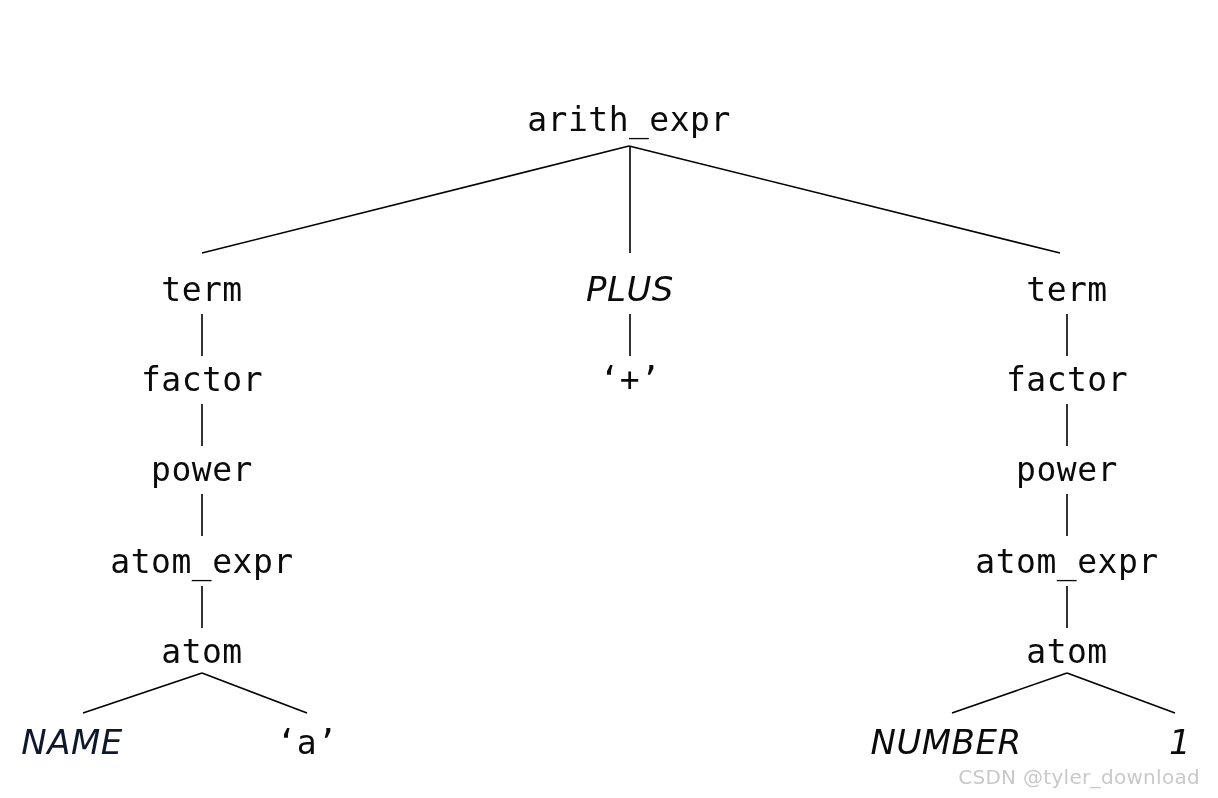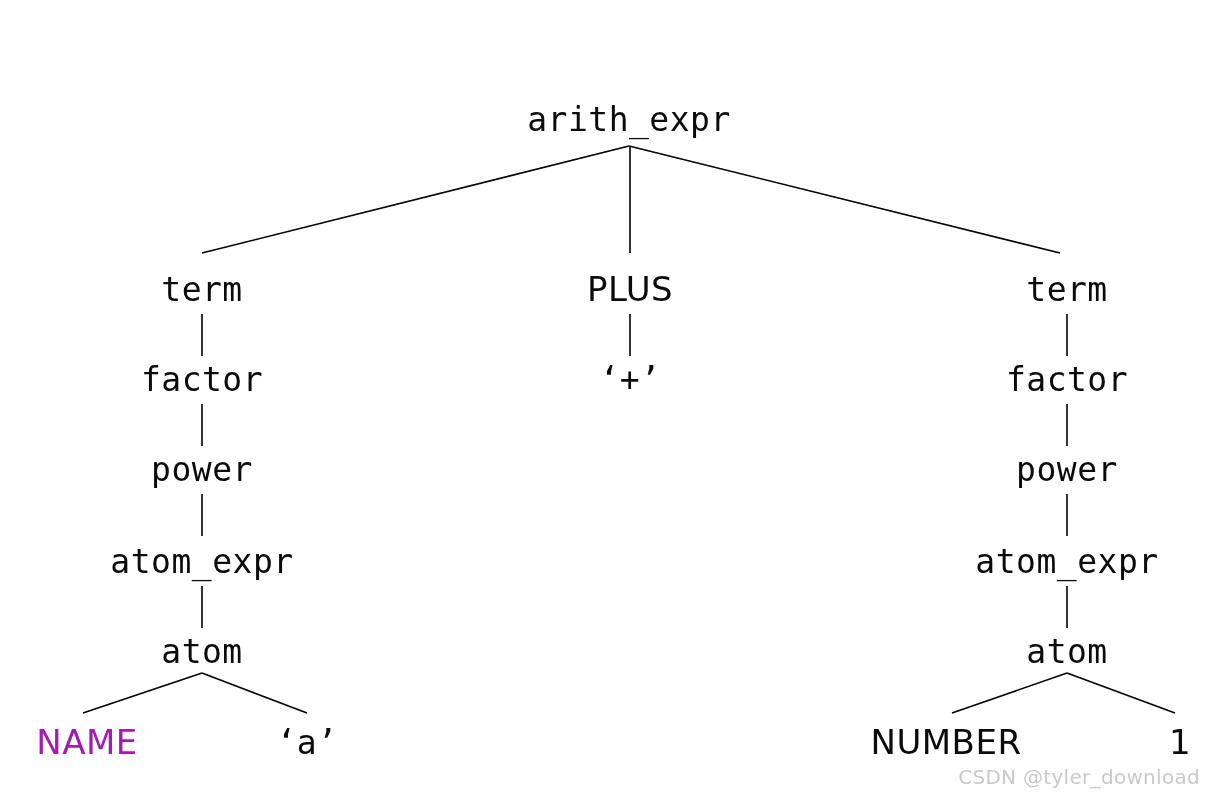--- a/index.html
+++ b/index.html
@@ -38,20 +38,21 @@
   .mono {
     font-family: "DejaVu Sans Mono", monospace;
     font-size: 33px;
     letter-spacing: 0.5px;
   }
   
   .sans {
     font-family: "DejaVu Sans", sans-serif;
     font-size: 34px;
     letter-spacing: 0.5px;
+    font-style: italic;
   }
   
   .lit {
     font-family: "DejaVu Sans Mono", monospace;
     font-size: 33px;
     letter-spacing: 0.5px;
   }
   .watermark {
     position: absolute;
     right: 18px;
@@ -87,21 +88,21 @@
       <line x1="1067" y1="642" x2="1175" y2="682" stroke="#000000" stroke-width="1.6" shape-rendering="geometricPrecision"></line>
     </svg>
 
   <div id="nodes-layer">
       <div class="node mono" style="left: 629px; top: 88px; color: rgb(11, 11, 11);">arith_expr</div>
       <div class="node mono" style="left: 202px; top: 258px; color: rgb(11, 11, 11);">term</div>
       <div class="node mono" style="left: 202px; top: 348px; color: rgb(11, 11, 11);">factor</div>
       <div class="node mono" style="left: 202px; top: 438px; color: rgb(11, 11, 11);">power</div>
       <div class="node mono" style="left: 202px; top: 530px; color: rgb(11, 11, 11);">atom_expr</div>
       <div class="node mono" style="left: 202px; top: 620px; color: rgb(11, 11, 11);">atom</div>
-      <div class="node sans" style="left: 87px; top: 711px; color: #a21caf;">NAME</div>
+      <div class="node sans" style="left: 72px; top: 711px; color: #0f172a;">NAME</div>
       <div class="node lit" style="left: 307px; top: 711px; color: rgb(11, 11, 11);">‘a’</div>
       <div class="node sans" style="left: 630px; top: 258px; color: rgb(11, 11, 11);">PLUS</div>
       <div class="node lit" style="left: 630px; top: 348px; color: rgb(11, 11, 11);">‘+’</div>
       <div class="node mono" style="left: 1067px; top: 258px; color: rgb(11, 11, 11);">term</div>
       <div class="node mono" style="left: 1067px; top: 348px; color: rgb(11, 11, 11);">factor</div>
       <div class="node mono" style="left: 1067px; top: 438px; color: rgb(11, 11, 11);">power</div>
       <div class="node mono" style="left: 1067px; top: 530px; color: rgb(11, 11, 11);">atom_expr</div>
       <div class="node mono" style="left: 1067px; top: 620px; color: rgb(11, 11, 11);">atom</div>
       <div class="node sans" style="left: 946px; top: 711px; color: rgb(11, 11, 11); text-align: center;">NUMBER</div>
       <div class="node sans" style="left: 1180px; top: 711px; color: rgb(11, 11, 11);">1</div>

